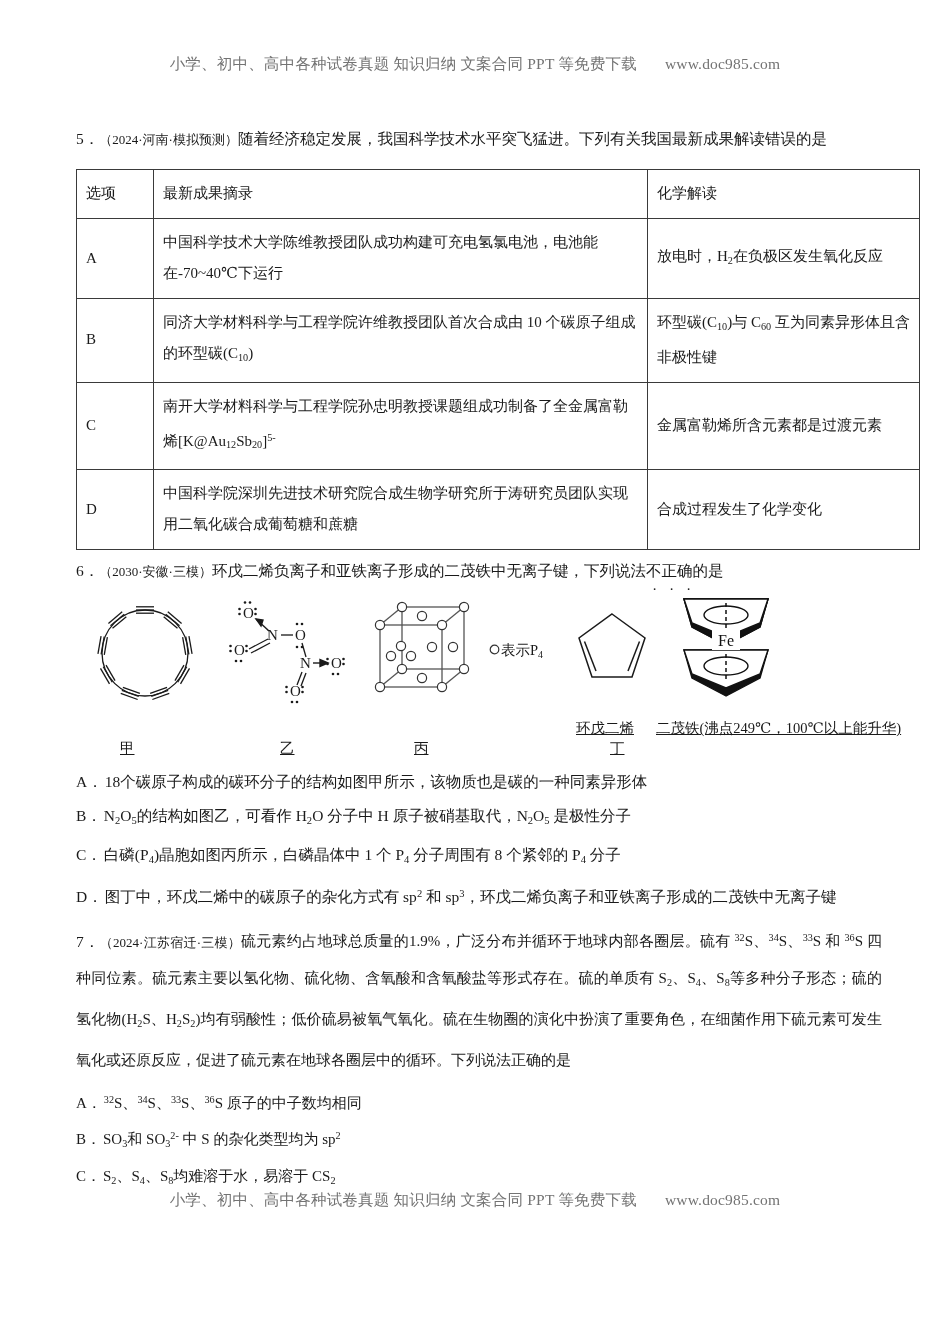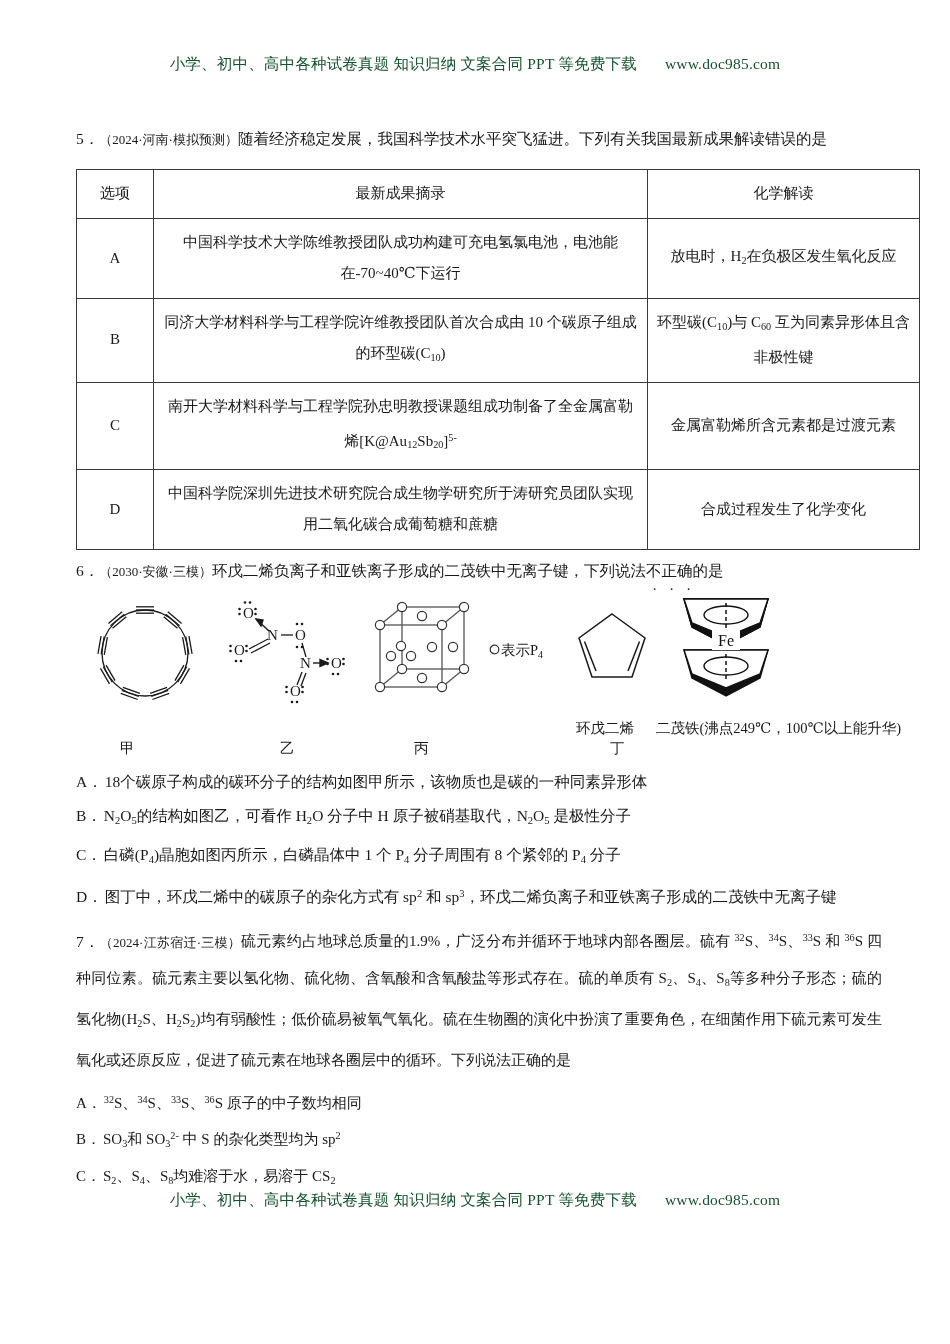--- a/index.html
+++ b/index.html
@@ -20,21 +20,21 @@
     left: 0; top: 0;
     width: 950px;
     height: 1344px;
   }
   .header-note, .footer-note {
     position: absolute;
     left: 0;
     width: 950px;
     text-align: center;
     font-size: 15.5px;
-    color: #14532d;
+    color: #737373;
     letter-spacing: 0.2px;
   }
   .header-note { top: 54px; }
   .footer-note { top: 1190px; }
   .note-url { margin-left: 28px; font-family: "Liberation Serif", serif; }
 
   .content {
     position: absolute;
     left: 76px;
     top: 124px;
@@ -55,21 +55,21 @@
     width: 806px;
     margin-top: 14px;
     table-layout: fixed;
   }
   table.stable td, table.stable th {
     border: 1px solid #3a3a3a;
     padding: 8px 9px 9px 9px;
     font-size: 15px;
     line-height: 31px;
     vertical-align: middle;
-    text-align: center;
+    text-align: left;
     font-weight: normal;
   }
   td.col-opt { width: 58px; text-align: left; padding-left: 14px; }
   td.col-desc { width: 475px; }
   td.col-read { width: 253px; }
   thead td { line-height: 24px; padding-top: 9px; padding-bottom: 9px; vertical-align: top;}
 
   sub { font-size: 0.68em; vertical-align: -0.28em; }
   sup { font-size: 0.68em; vertical-align: 0.45em; }
 
@@ -105,20 +105,21 @@
   .figlabels {
     position: relative;
     width: 806px;
     height: 46px;
     font-size: 14.5px;
   }
   .flab {
     position: absolute;
     text-align: center;
     line-height: 18px;
+    text-decoration: underline;
   }
 
   .opt {
     font-size: 15.5px;
     line-height: 34px;
     text-align: justify;
   }
   .opt-letter { margin-right: 2px; }
 
   .para7 {

